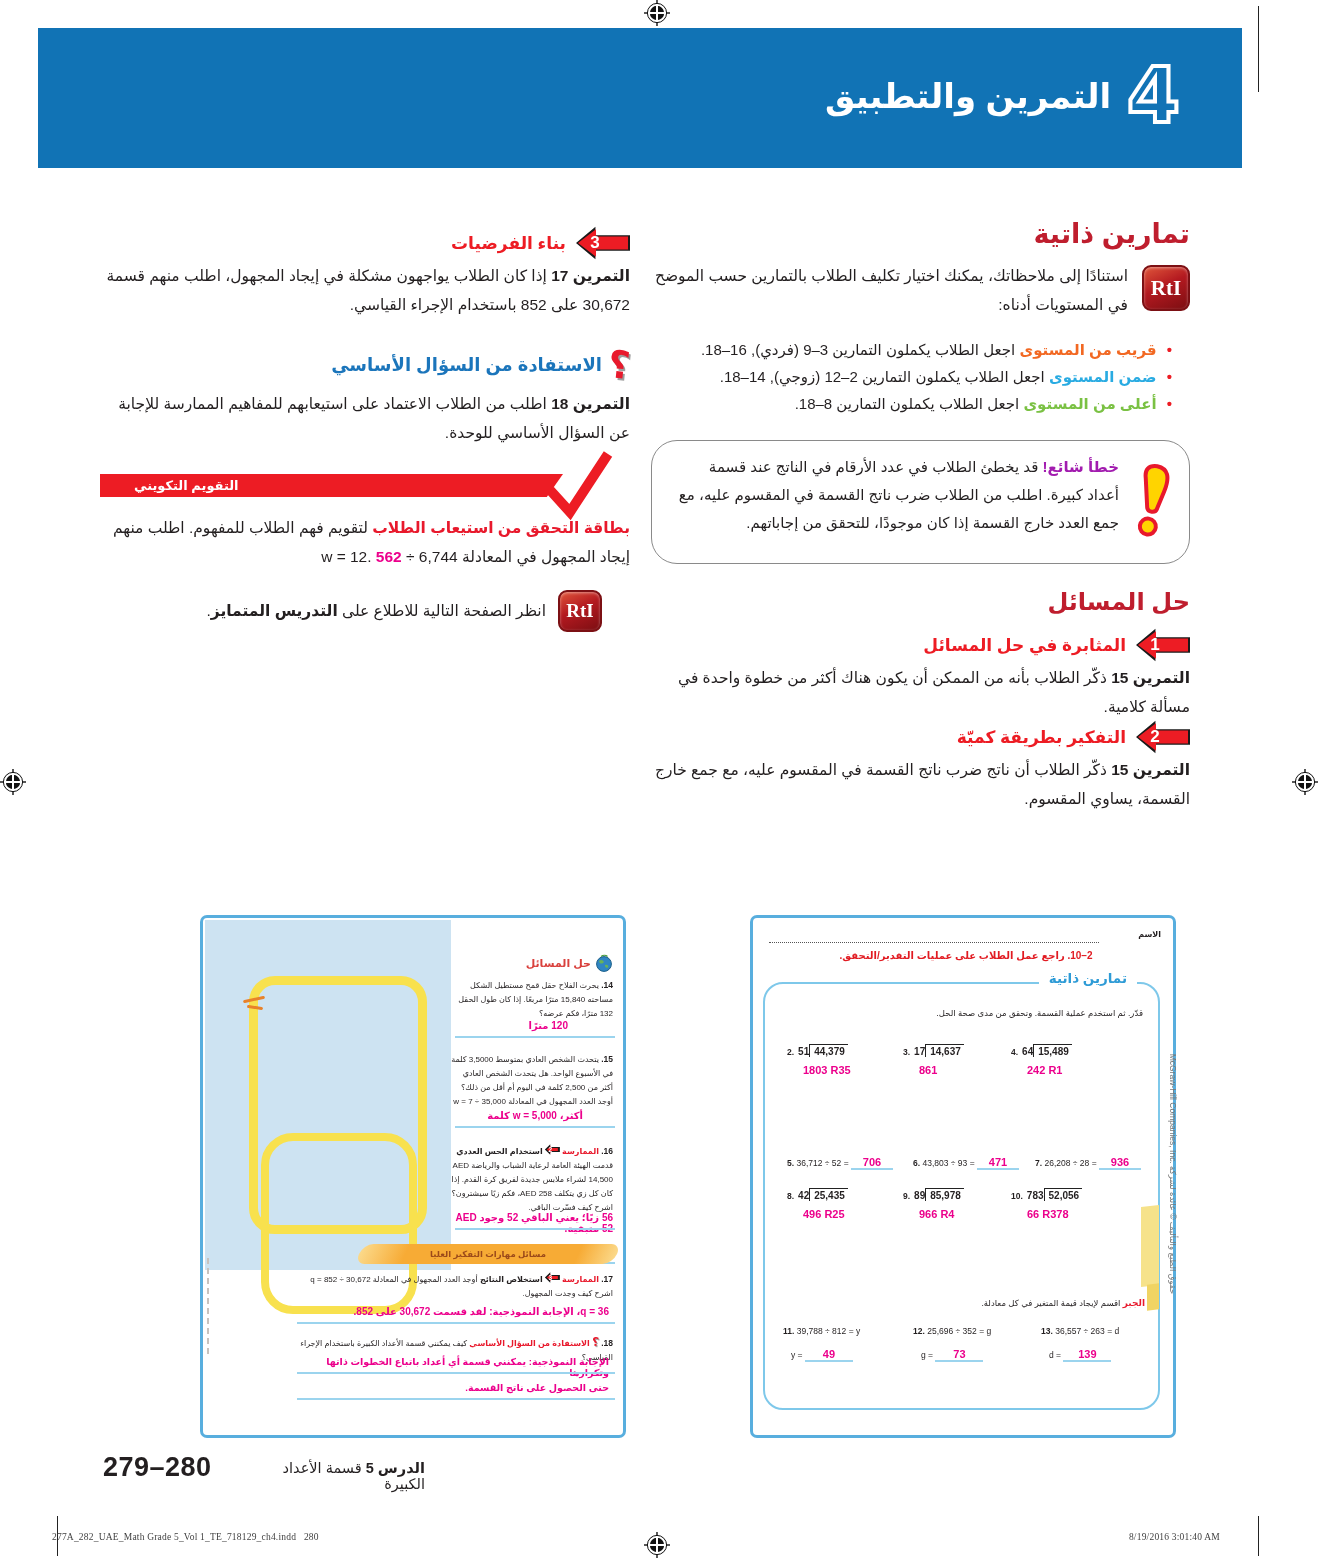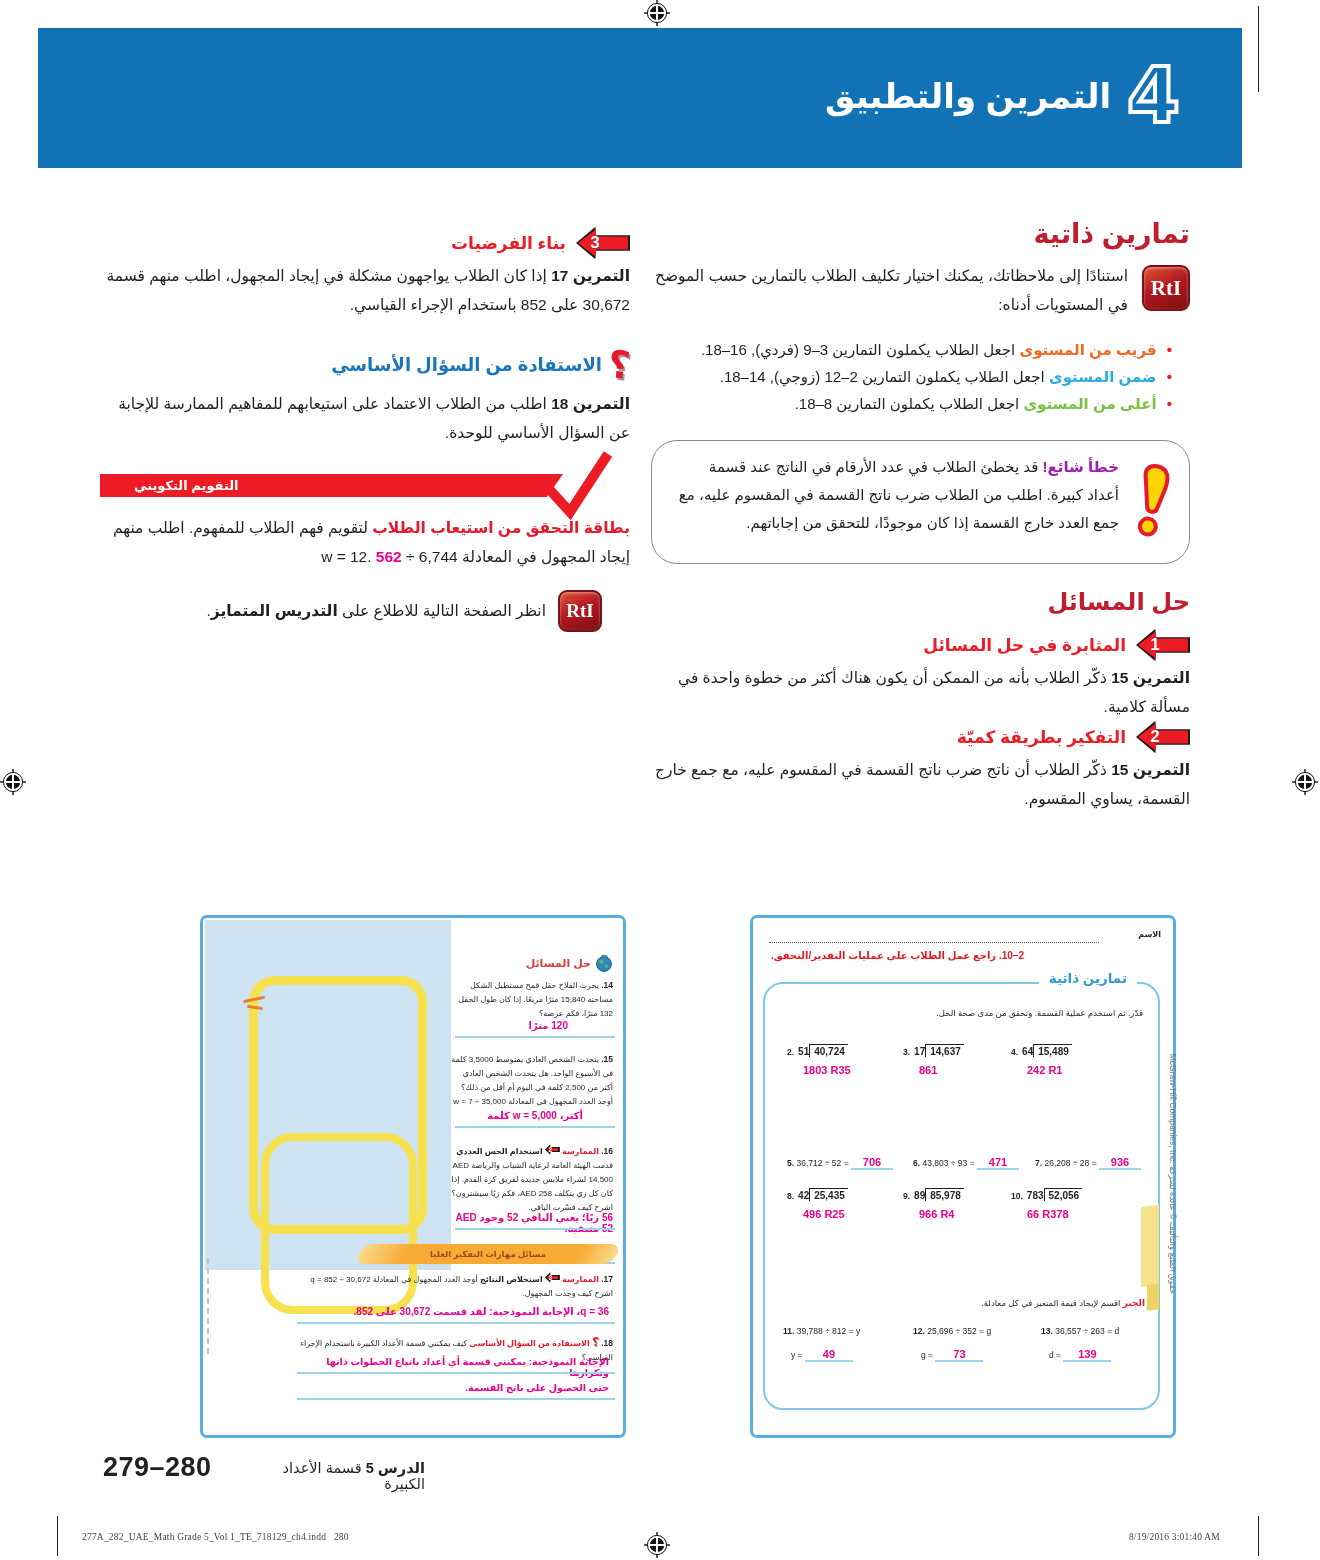--- a/index.html
+++ b/index.html
@@ -69,21 +69,21 @@
   .hot-banner .bg{position:absolute;inset:0;background:linear-gradient(90deg,#fbd98a,#f7ab35 18%,#f7ab35 85%,#fbd98a);
       border-radius:10px;transform:skewX(-24deg);}
   .hot-banner span{position:relative;color:#9c4a1a;font-weight:700;font-size:8.5px;}
   .crayon{position:absolute;border:9px solid #f8e14e;border-radius:26px;}
   .scrib{position:absolute;background:#e8822a;border-radius:2px;}
   .vline{position:absolute;width:0;border-left:1.6px solid #222;}
   .vert-copy{position:absolute;width:300px;height:12px;transform:rotate(90deg);
       font-size:8.5px;color:#777;text-align:center;direction:rtl;white-space:nowrap;}
   .dotted{border-bottom:1.2px dotted #555;height:0;}
   .namelbl{font-size:8px;font-weight:700;}
-  .rev-note{color:#e11b22;font-weight:700;font-size:10px;text-align:left;}
+  .rev-note{color:#e11b22;font-weight:700;font-size:10px;text-align:center;}
   .sp-box{position:absolute;border:2px solid #7ec8ea;border-radius:20px;}
   .sp-head{position:absolute;background:#fff;color:#2e9bd6;font-weight:700;font-size:13.5px;padding:0 10px;}
   .instr{font-size:8.5px;text-align:right;}
   .alg{font-size:8.5px;text-align:right;}
   .alg .lbl{color:#e8192c;font-weight:700;font-size:9px;}
   .eq{font-size:8.5px;}
   .footer-pages{font-size:27px;font-weight:700;letter-spacing:.5px;}
   .footer-lesson{font-size:14.5px;text-align:right;}
   .print-txt{font-size:9.5px;color:#3f3f3f;letter-spacing:.2px;font-family:"Liberation Serif","DejaVu Serif",serif;}
   .check-svg{position:absolute;}
@@ -319,21 +319,21 @@
   <div class="mini-page" style="left:750px;top:915px">
     <div class="abs namelbl" style="right:12px;top:12px">الاسم</div>
     <div class="abs dotted" style="left:16px;top:24px;width:330px"></div>
     <div class="abs rev-note" style="right:12px;top:32px;width:390px">2–10. راجع عمل الطلاب على عمليات التقدير/التحقق.</div>
 
     <div class="sp-box" style="left:10px;top:64px;width:393px;height:424px"></div>
     <div class="sp-head" style="right:36px;top:52px">تمارين ذاتية</div>
     <div class="abs instr" style="right:30px;top:90px;width:350px">قدّر. ثم استخدم عملية القسمة. وتحقق من مدى صحة الحل.</div>
 
     <div class="abs ltr" style="left:34px;top:128px;width:105px">
-      <div class="ld"><span class="nn">2.</span><span>51</span><span class="dd">40,724</span></div>
+      <div class="ld"><span class="nn">2.</span><span>51</span><span class="dd">44,379</span></div>
       <div class="div-ans">1803 R35</div>
     </div>
     <div class="abs ltr" style="left:150px;top:128px;width:105px">
       <div class="ld"><span class="nn">3.</span><span>17</span><span class="dd">14,637</span></div>
       <div class="div-ans">861</div>
     </div>
     <div class="abs ltr" style="left:258px;top:128px;width:110px">
       <div class="ld"><span class="nn">4.</span><span>64</span><span class="dd">15,489</span></div>
       <div class="div-ans">242 R1</div>
     </div>
@@ -390,18 +390,18 @@
   </div>
 
   <div class="vert-copy" style="left:1022px;top:1168px">حقوق الطبع والتأليف © عائدة لشركة .McGraw-Hill Companies, Inc</div>
 
   <div class="abs ltr footer-pages" style="left:103px;top:1452px">279–280</div>
   <div class="abs footer-lesson" style="left:255px;top:1460px;width:170px">
     <span class="b">الدرس 5</span>
     <span>قسمة الأعداد الكبيرة</span>
   </div>
 
-  <div class="abs ltr print-txt" style="left:82px;top:1532px">
+  <div class="abs ltr print-txt" style="left:52px;top:1532px">
     <span>277A_282_UAE_Math Grade 5_Vol 1_TE_718129_ch4.indd</span>&nbsp;&nbsp;&nbsp;<span>280</span>
   </div>
   <div class="abs ltr print-txt" style="left:1020px;top:1532px;width:200px;text-align:right">8/19/2016   3:01:40 AM</div>
 
 </div>
 
 </body></html>

